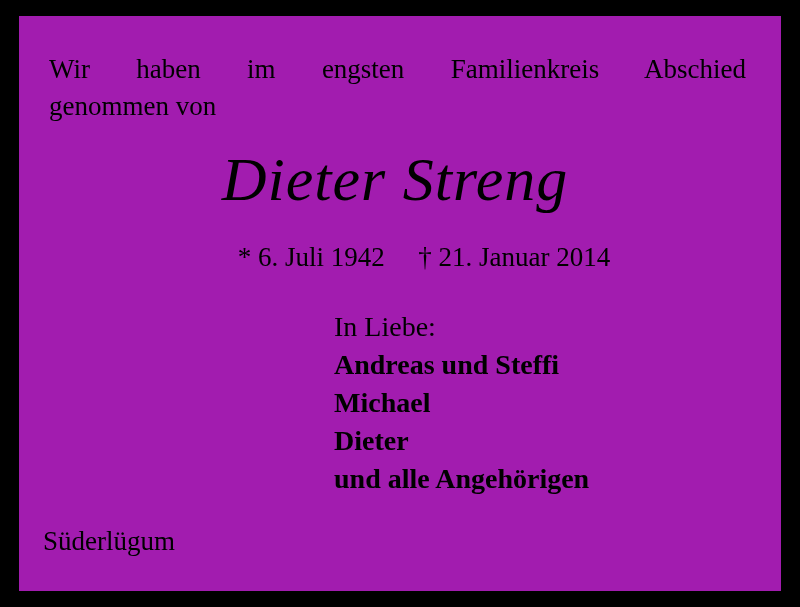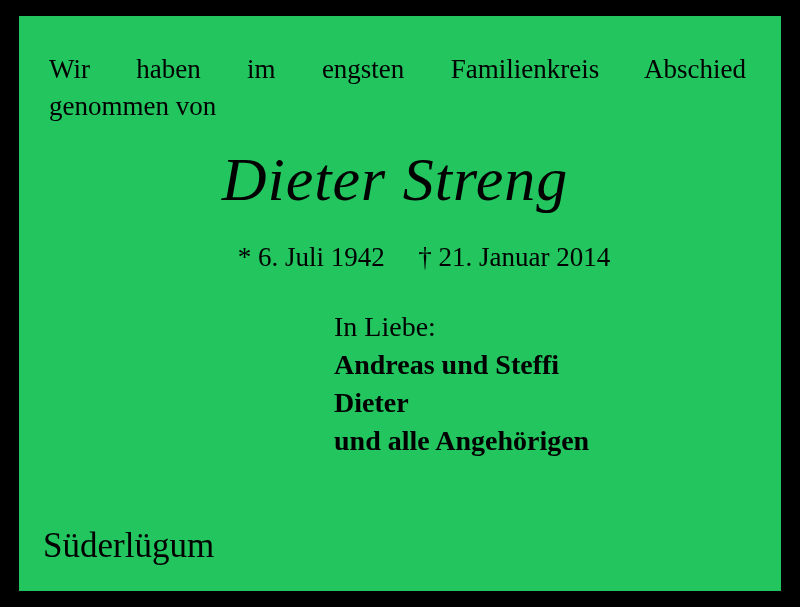--- a/index.html
+++ b/index.html
@@ -12,21 +12,21 @@
     height: 607px;
     overflow: hidden;
     font-family: "Liberation Serif", serif;
   }
   .notice {
     position: absolute;
     left: 19px;
     top: 16px;
     width: 762px;
     height: 575px;
-    background: #22c55e;
+    background: #a21caf;
     box-sizing: border-box;
   }
   .intro {
     position: absolute;
     left: 30px;
     top: 35px;
     width: 700px;
     font-size: 27px;
     line-height: 37px;
     color: #000000;
@@ -78,21 +78,21 @@
     font-weight: normal;
   }
   .tribute .survivor {
     display: block;
     font-weight: bold;
   }
   .place {
     position: absolute;
     left: 24px;
     top: 510px;
-    font-size: 35px;
+    font-size: 27px;
     color: #000000;
   }
 </style>
 </head>
 <body>
 
 <div class="notice">
 
   <div class="intro">
     <span class="line1">Wir haben im engsten Familienkreis Abschied</span>
@@ -103,19 +103,20 @@
 
   <div class="dates">
     <span>* 6. Juli 1942</span>
     <span class="sep"></span>
     <span>† 21. Januar 2014</span>
   </div>
 
   <div class="tribute">
     <span class="lead">In Liebe:</span>
     <span class="survivor">Andreas und Steffi</span>
+    <span class="survivor">Michael</span>
     <span class="survivor">Dieter</span>
     <span class="survivor">und alle Angehörigen</span>
   </div>
 
   <div class="place">Süderlügum</div>
 
 </div>
 
 </body></html>

